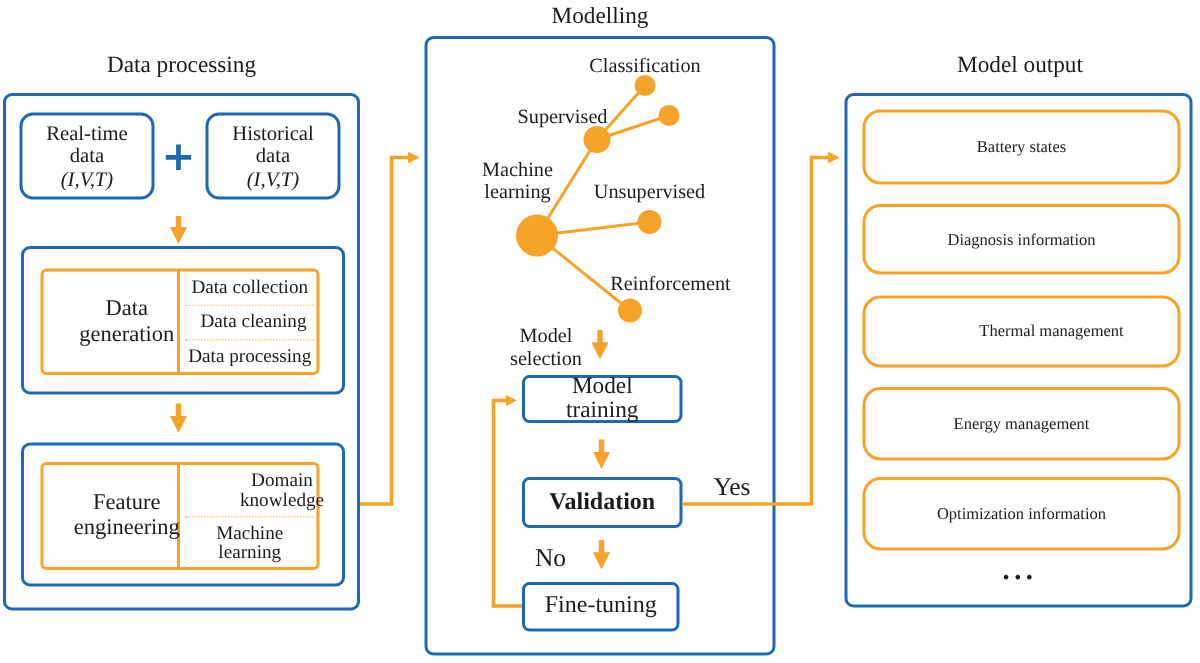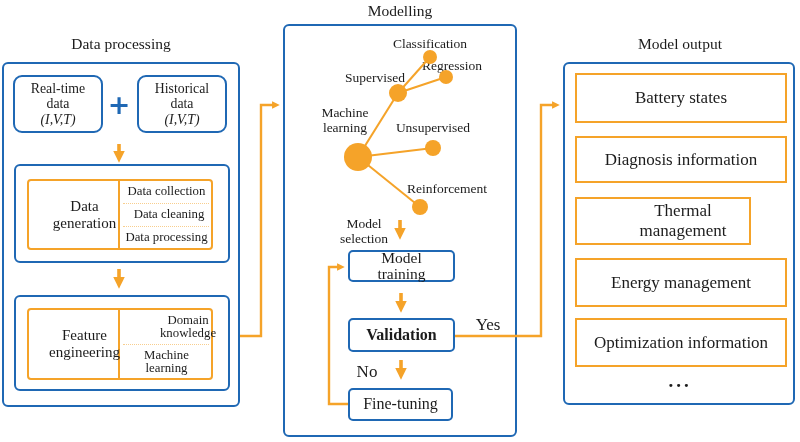--- a/index.html
+++ b/index.html
@@ -20,21 +20,21 @@
   .hdash{position:absolute;height:0;border-top:1.5px dotted var(--dash);}
   .node-label{position:absolute;text-align:center;font-size:13.5px;line-height:14.5px;}
   .flow-label{position:absolute;text-align:center;font-size:17px;}
   .io-box{position:absolute;display:flex;align-items:center;justify-content:center;
           text-align:center;font-size:13.8px;line-height:15.5px;border:2.5px solid var(--blue);
           border-radius:9px;}
   .step-box{position:absolute;display:flex;align-items:center;justify-content:center;
             text-align:center;border:2.5px solid var(--blue);border-radius:5px;
             font-size:15.5px;line-height:16.5px;}
   .out-box{position:absolute;display:flex;align-items:center;justify-content:center;
-           text-align:center;border:2px solid var(--orange);border-radius:0;font-size:17px;}
+           text-align:center;border:2px solid var(--orange);border-radius:12px;font-size:11px;}
   .plus{position:absolute;color:var(--blue);font-weight:bold;font-size:27px;
         display:flex;align-items:center;justify-content:center;font-family:"DejaVu Sans",sans-serif;}
   .ellipsis{position:absolute;font-weight:bold;font-size:19px;letter-spacing:3px;text-align:center;}
   .ital{font-style:italic;}
   svg.overlay{position:absolute;left:0;top:0;width:800px;height:442px;pointer-events:none;z-index:5;}
   svg .edge{stroke:var(--orange);stroke-width:2;fill:none;}
   svg .conn{stroke:var(--orange);stroke-width:2.4;fill:none;}
   svg .smallarrow{stroke:var(--orange);stroke-width:3.6;fill:none;}
   svg .node{fill:var(--orange);}
   #arrowhead path{fill:var(--orange);}
@@ -90,21 +90,20 @@
   <div class="hdash" style="left:123px;top:344px;width:86px;"></div>
   <div class="row-label" style="left:121px;top:345px;width:91px;height:34px;">
     <span style="width:70px;">Machine learning</span>
   </div>
 
   <div class="sec-title" style="left:330px;top:2px;width:140px;">Modelling</div>
 
   <div class="bbox" style="left:283px;top:24px;width:234px;height:413px;"></div>
 
   <div class="node-label" style="left:378px;top:37px;width:104px;">Classification</div>
-  <div class="node-label" style="left:402px;top:59px;width:100px;">Regression</div>
   <div class="node-label" style="left:325px;top:71px;width:100px;">Supervised</div>
   <div class="node-label" style="left:312px;top:106px;width:66px;">Machine learning</div>
   <div class="node-label" style="left:397px;top:182px;width:100px;">Reinforcement</div>
   <div class="node-label" style="left:383px;top:121px;width:100px;">Unsupervised</div>
   <div class="node-label" style="left:334px;top:217px;width:60px;">Model selection</div>
 
   <div class="step-box" style="left:348px;top:250px;width:107px;height:32px;">
     <span style="width:62px;">Model training</span>
   </div>
   <div class="step-box" style="left:348px;top:318px;width:107px;height:34px;font-size:16px;font-weight:bold;">
@@ -116,21 +115,21 @@
 
   <div class="flow-label" style="left:468px;top:315px;width:40px;">Yes</div>
   <div class="flow-label" style="left:350px;top:362px;width:34px;">No</div>
 
   <div class="sec-title" style="left:612px;top:35px;width:136px;">Model output</div>
 
   <div class="bbox" style="left:563px;top:62px;width:232px;height:343px;"></div>
 
   <div class="out-box" style="left:575px;top:73px;width:212px;height:50px;">Battery states</div>
   <div class="out-box" style="left:575px;top:136px;width:212px;height:47px;">Diagnosis information</div>
-  <div class="out-box" style="left:575px;top:197px;width:176px;height:48px;padding-left:40px;">Thermal management</div>
+  <div class="out-box" style="left:575px;top:197px;width:212px;height:48px;padding-left:40px;">Thermal management</div>
   <div class="out-box" style="left:575px;top:258px;width:212px;height:49px;">Energy management</div>
   <div class="out-box" style="left:575px;top:318px;width:212px;height:49px;">Optimization information</div>
   <div class="ellipsis" style="left:655px;top:370px;width:50px;">...</div>
 
   <svg class="overlay" viewBox="0 0 800 442">
     <defs>
       <marker id="arrowhead" viewBox="0 0 10 10" refX="2.5" refY="5" markerWidth="3.2" markerHeight="3.2" markerUnits="strokeWidth" orient="auto">
         <path d="M0,0 L10,5 L0,10 z"></path>
       </marker>
     </defs>

